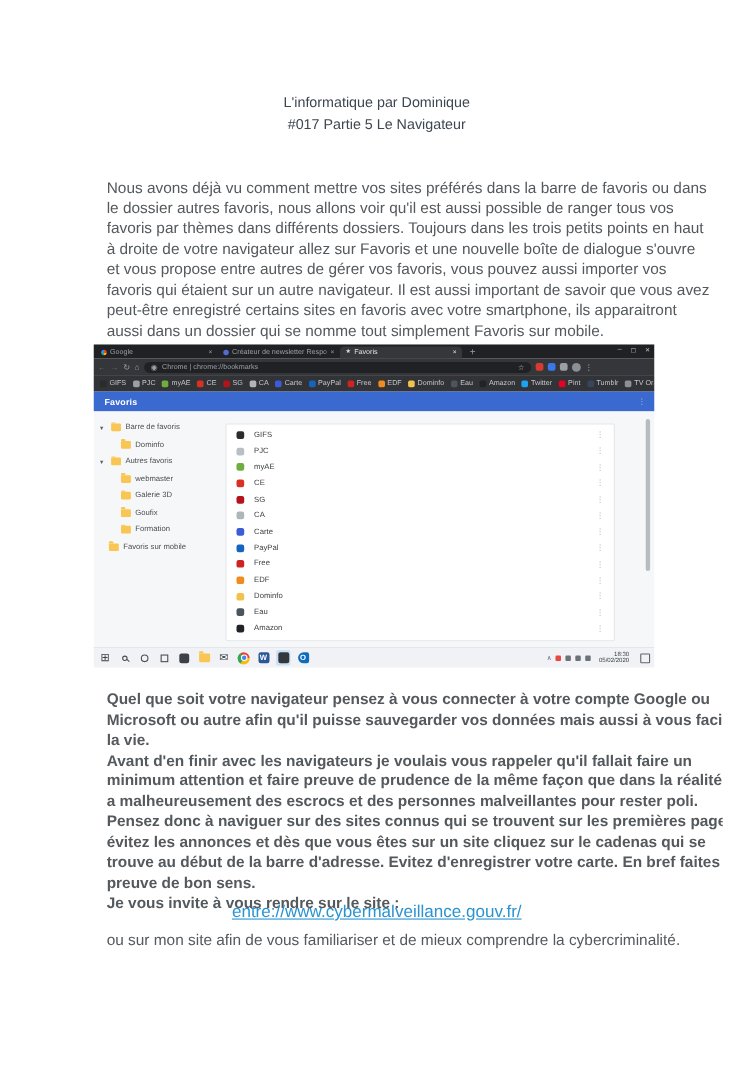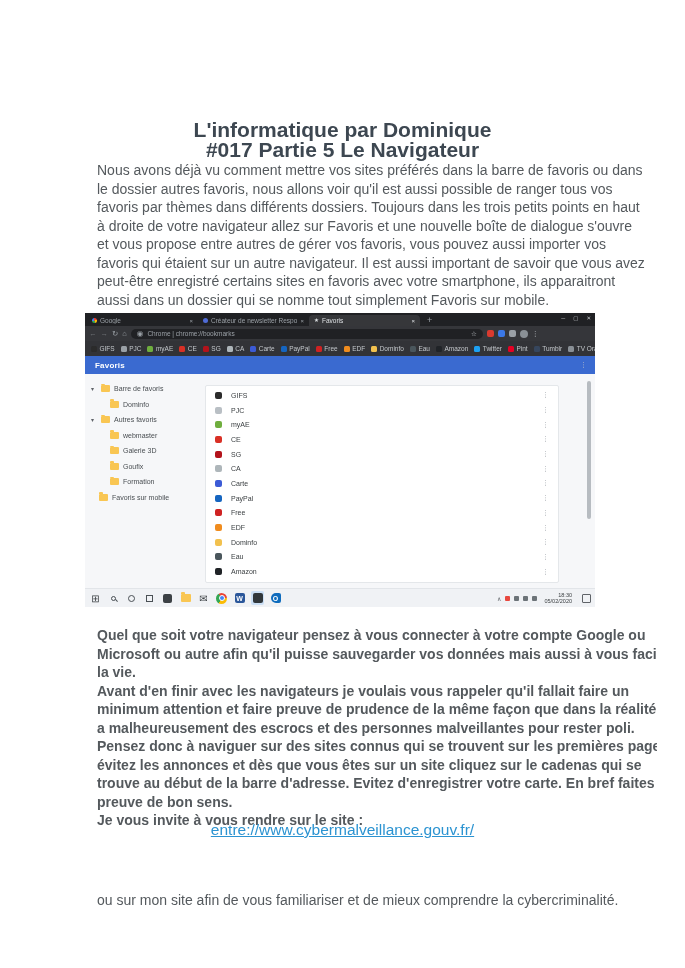--- a/index.html
+++ b/index.html
@@ -1,27 +1,27 @@
 <!DOCTYPE html>
 <html><head>
 <meta charset="utf-8">
 <style>
   html,body{margin:0;padding:0;background:#ffffff;}
   .page{position:relative;width:685px;height:968px;background:#fff;overflow:hidden;
         font-family:"Liberation Sans",sans-serif;}
   
   .title{position:absolute;top:83px;left:0;right:0;text-align:center;
-         font-size:21px;font-weight:bold;line-height:20px;color:#3d4751;white-space:pre;margin-top:37px;}
+         font-size:13px;font-weight:normal;line-height:20px;color:#3d4751;white-space:pre;}
   .para{position:absolute;left:97px;width:560px;font-size:14px;line-height:18.5px;
         color:#54595d;white-space:pre;overflow:hidden;}
   .p1{top:161px;}
   .p2{top:626px;font-weight:bold;}
   .biglink{position:absolute;top:821px;left:0;right:0;text-align:center;
            font-size:15.5px;text-decoration:underline;cursor:pointer;}
-  .closing{top:891px;}
+  .closing{top:845px;}
   
   .shot{position:absolute;left:85px;top:313px;width:510px;height:294px;overflow:hidden;}
   .shot *{box-sizing:border-box;}
   
   .tabbar{height:13px;background:#202124;display:flex;align-items:flex-end;
           padding-left:2px;position:relative;}
   .tab{height:11px;width:111px;display:flex;align-items:center;gap:3px;
        padding:0 5px;border-radius:4px 4px 0 0;color:#9aa0a6;font-size:6.5px;flex:none;}
   .tab.active{background:#36373a;color:#dde0e3;}
   .tfav{width:5px;height:5px;border-radius:50%;flex:none;}

